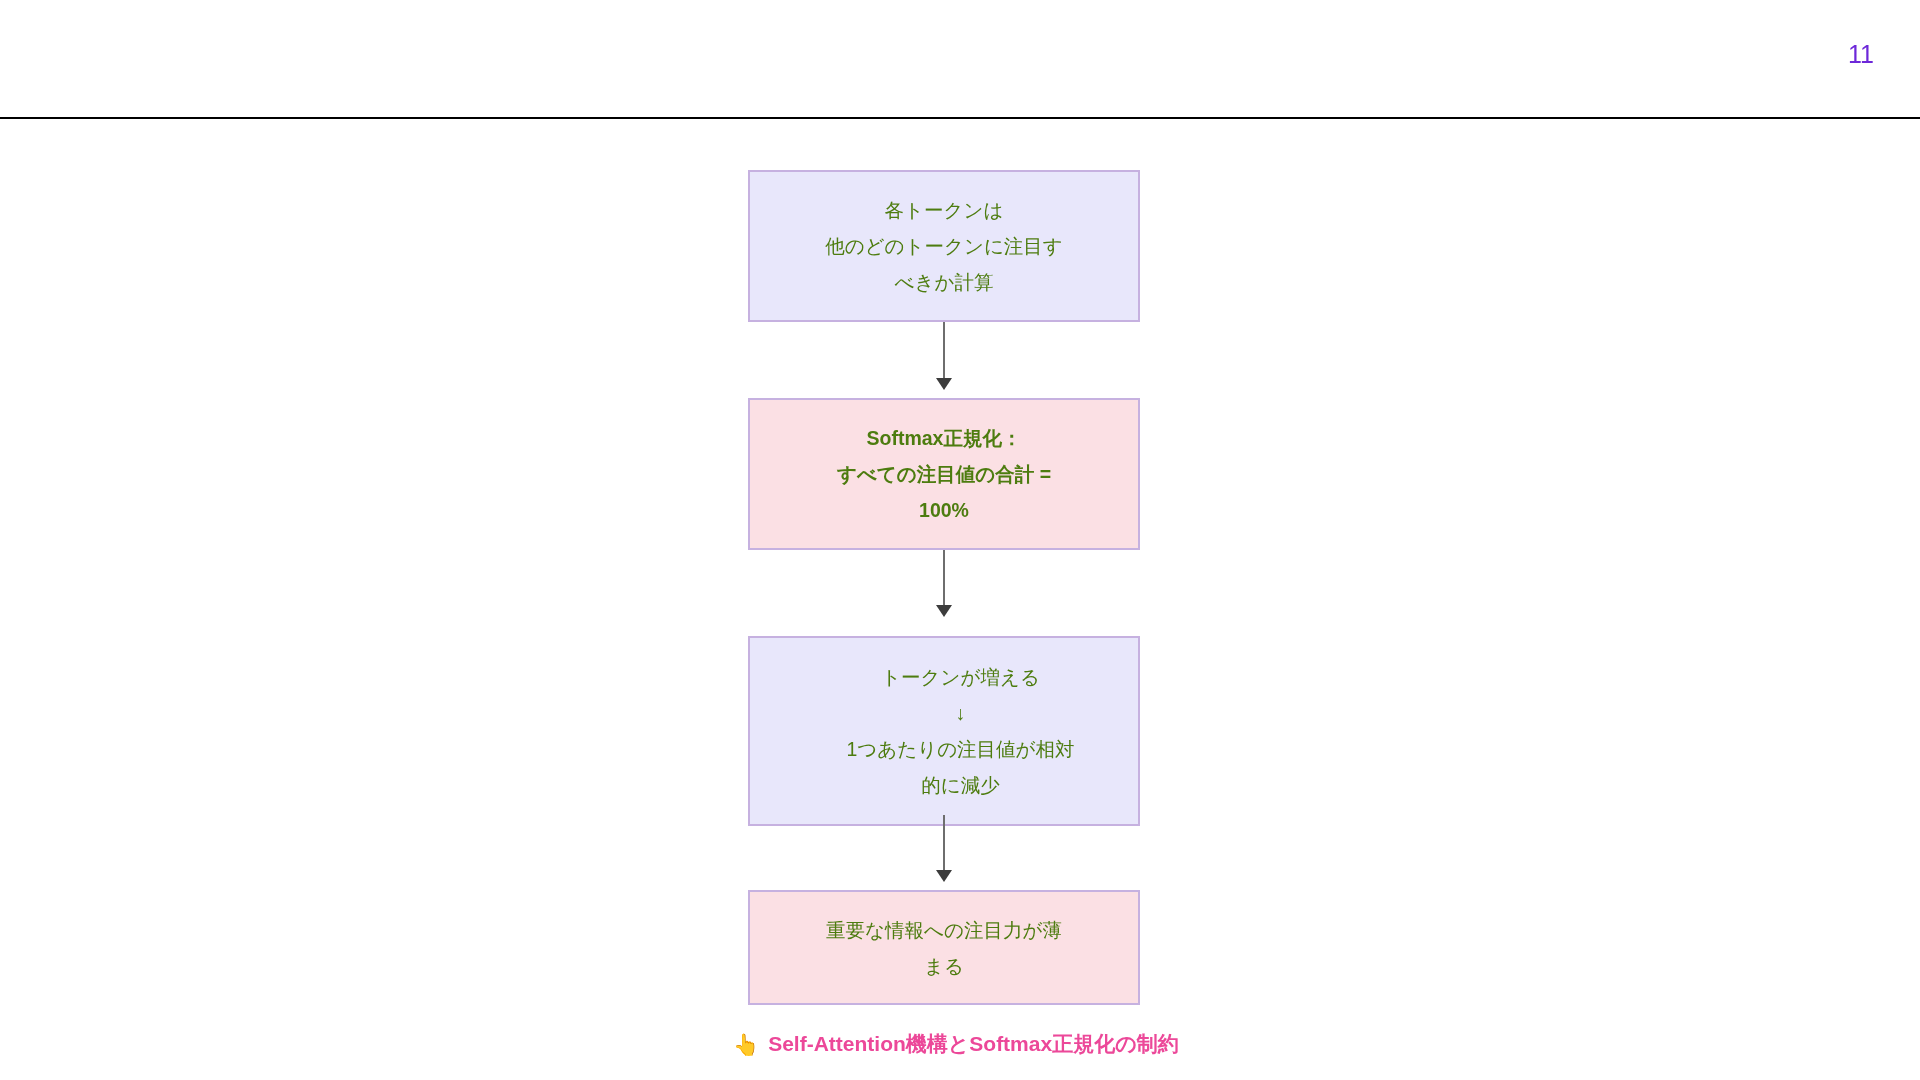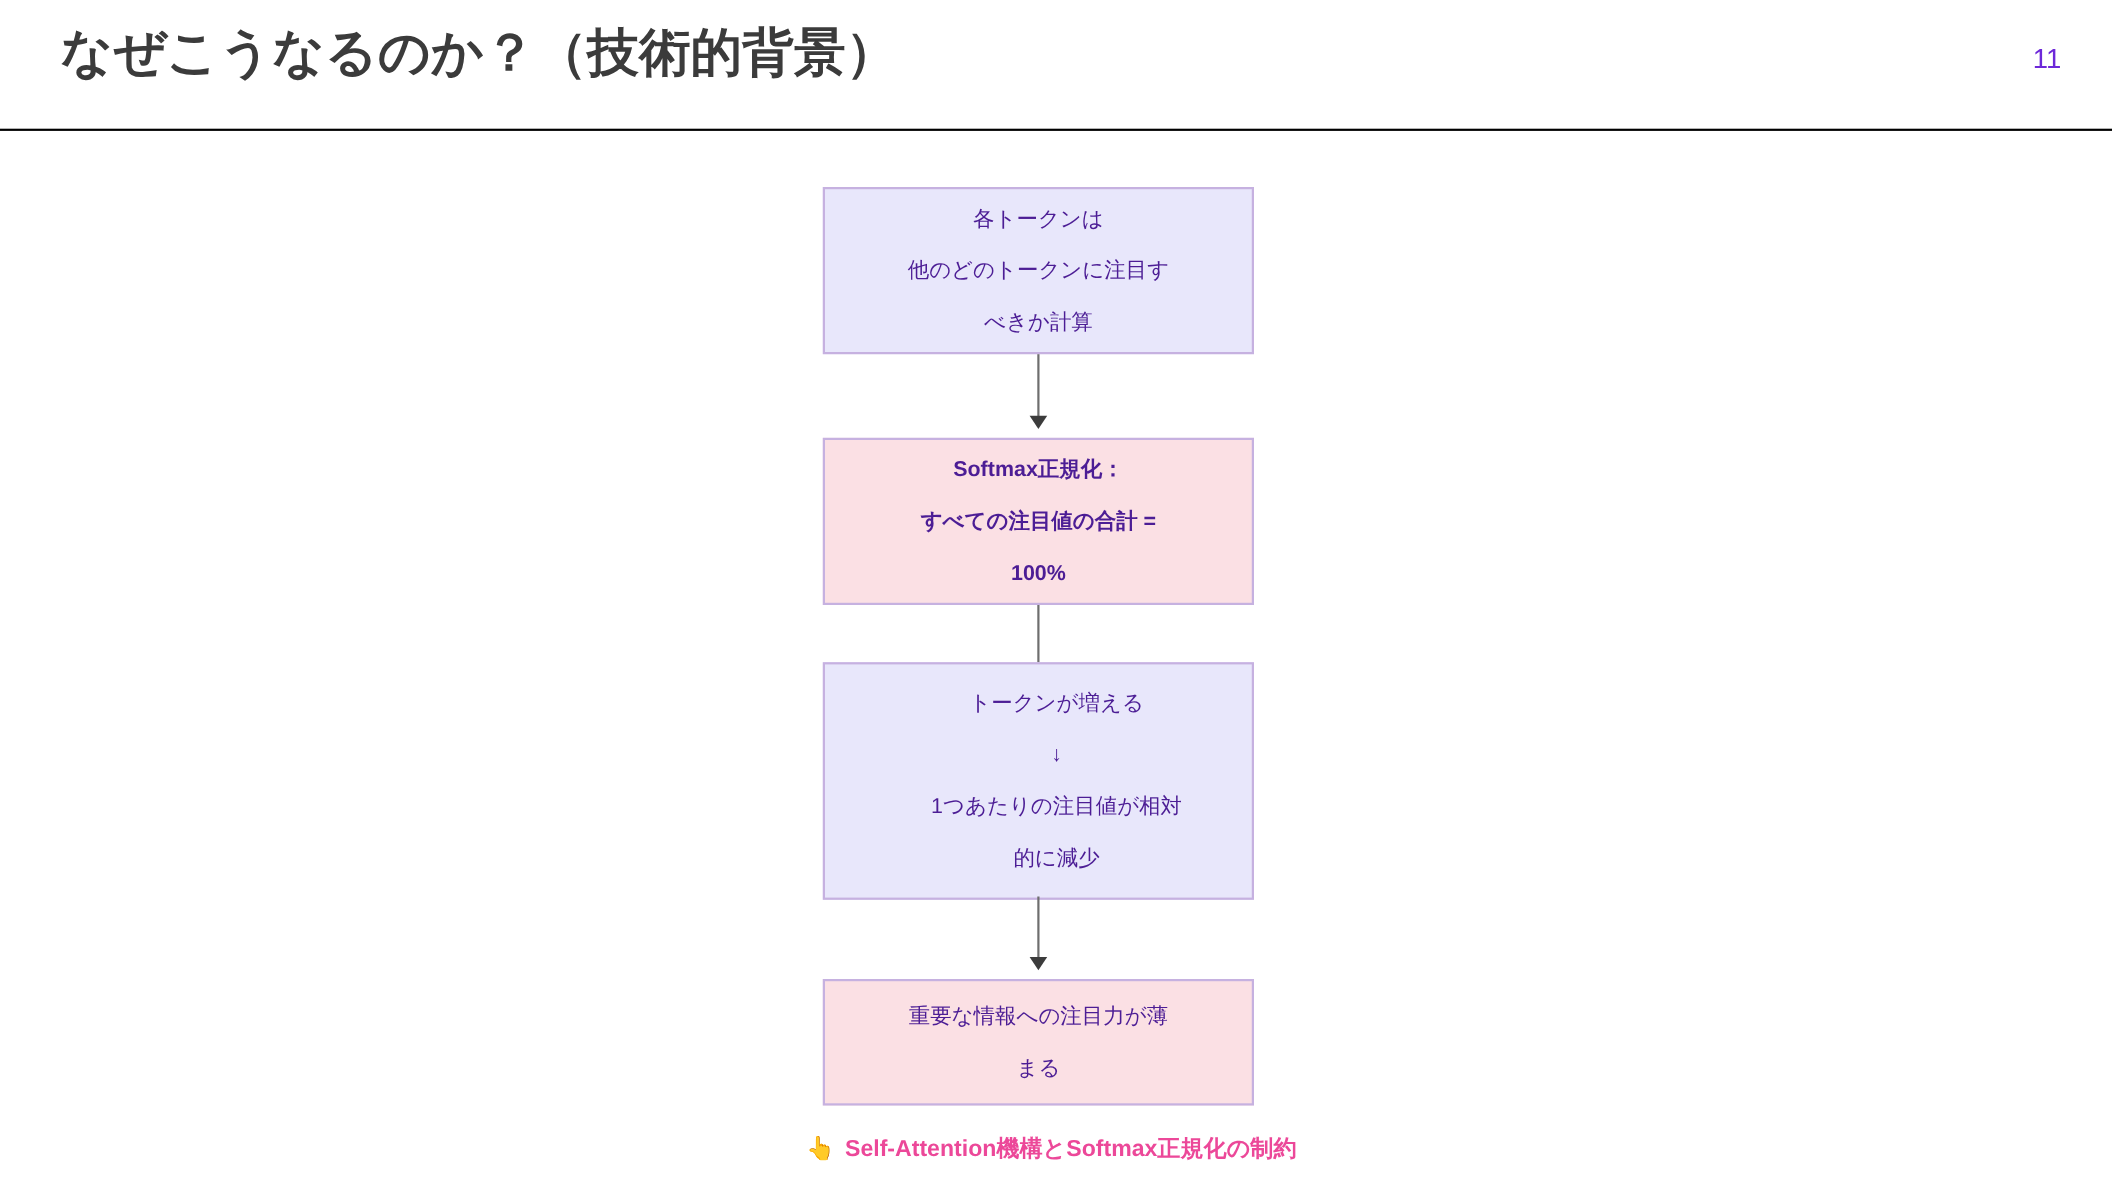--- a/index.html
+++ b/index.html
@@ -63,33 +63,33 @@
     width: 392px;
     border: 2px solid #c6b1e0;
     display: flex;
     align-items: center;
     justify-content: center;
     text-align: center;
   }
 
   .flow-node .node-text {
     font-size: 19.5px;
-    line-height: 47px;
-    color: #4c1d95;
+    line-height: 36px;
+    color: #4d7c0f;
     white-space: pre-line;
     padding: 0 14px;
   }
 
   .node-lavender { background: #e8e7fb; }
   .node-pink     { background: #fbe0e4; }
 
   
   .node-1 { top: 0px;   height: 152px; }
   .node-2 { top: 228px; height: 152px; font-weight: bold; }
-  .node-3 { top: 432px; height: 216px; padding-left: 33px; }
+  .node-3 { top: 466px; height: 190px; padding-left: 33px; }
   .node-4 { top: 720px; height: 115px; }
 
   
   .connector {
     position: absolute;
     left: 195px;
     width: 2px;
     background: #6e6e6e;
   }
   .connector-1 { top: 152px; height: 60px; }
@@ -130,21 +130,20 @@
     font-weight: bold;
     color: #ec4899;
   }
 </style>
 </head>
 <body>
 
 <div class="slide">
 
   <div class="header">
-    <div class="slide-title">なぜこうなるのか？（技術的背景）</div>
     <div class="page-number">11</div>
   </div>
 
   <div class="flow">
 
     <div class="flow-node node-lavender node-1">
       <span class="node-text">各トークンは
 他のどのトークンに注目す
 べきか計算</span>
     </div>

